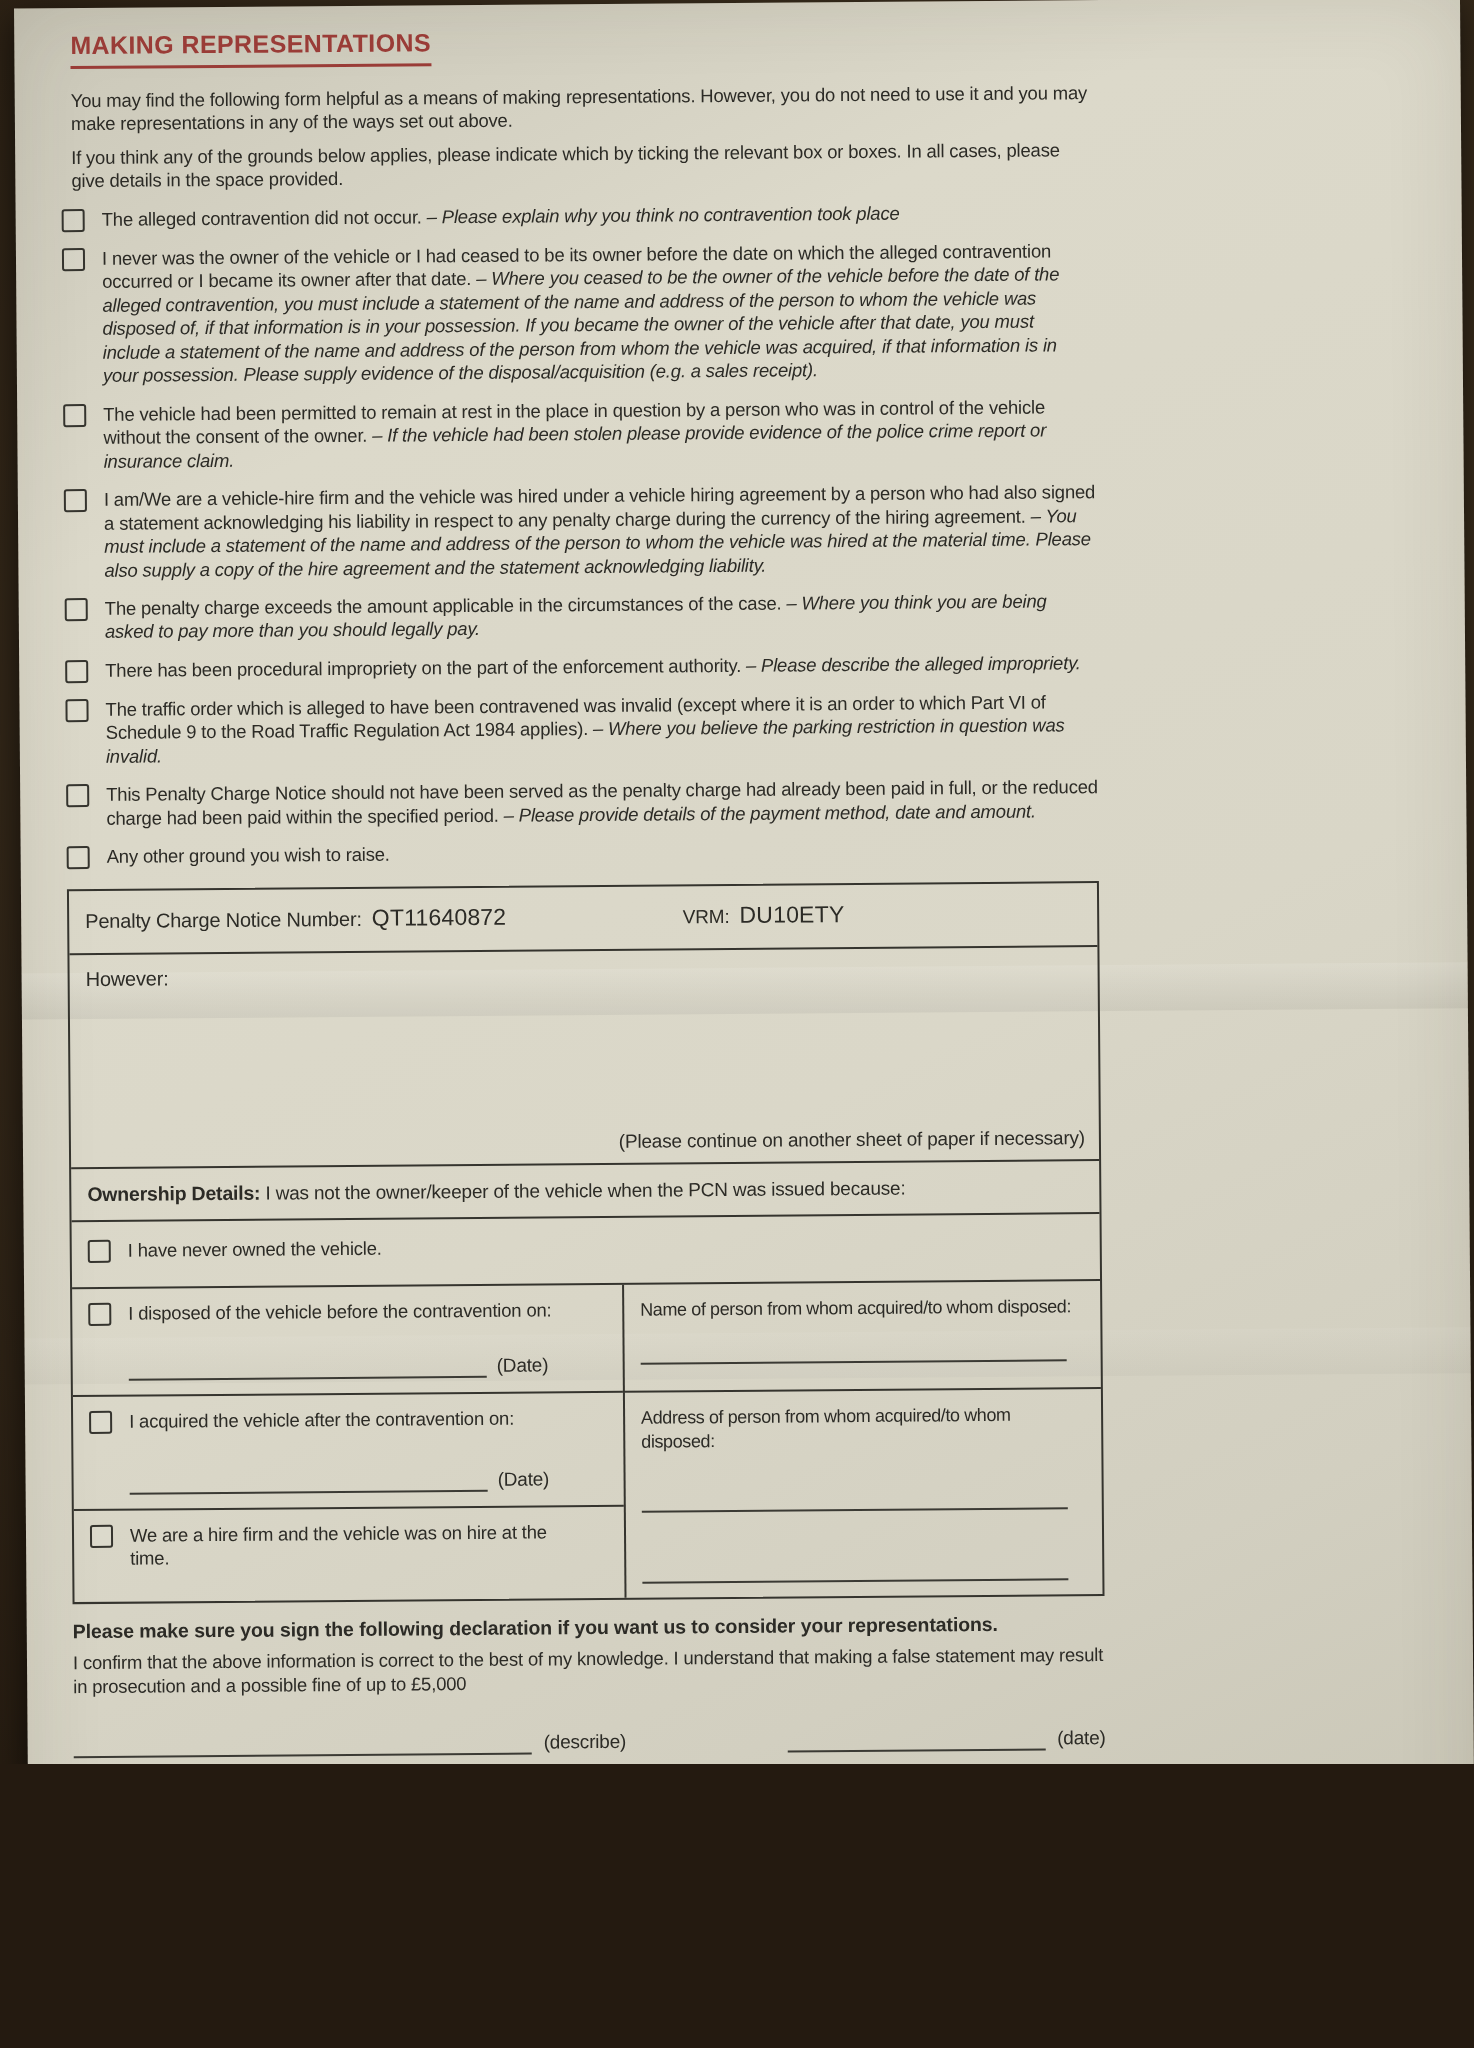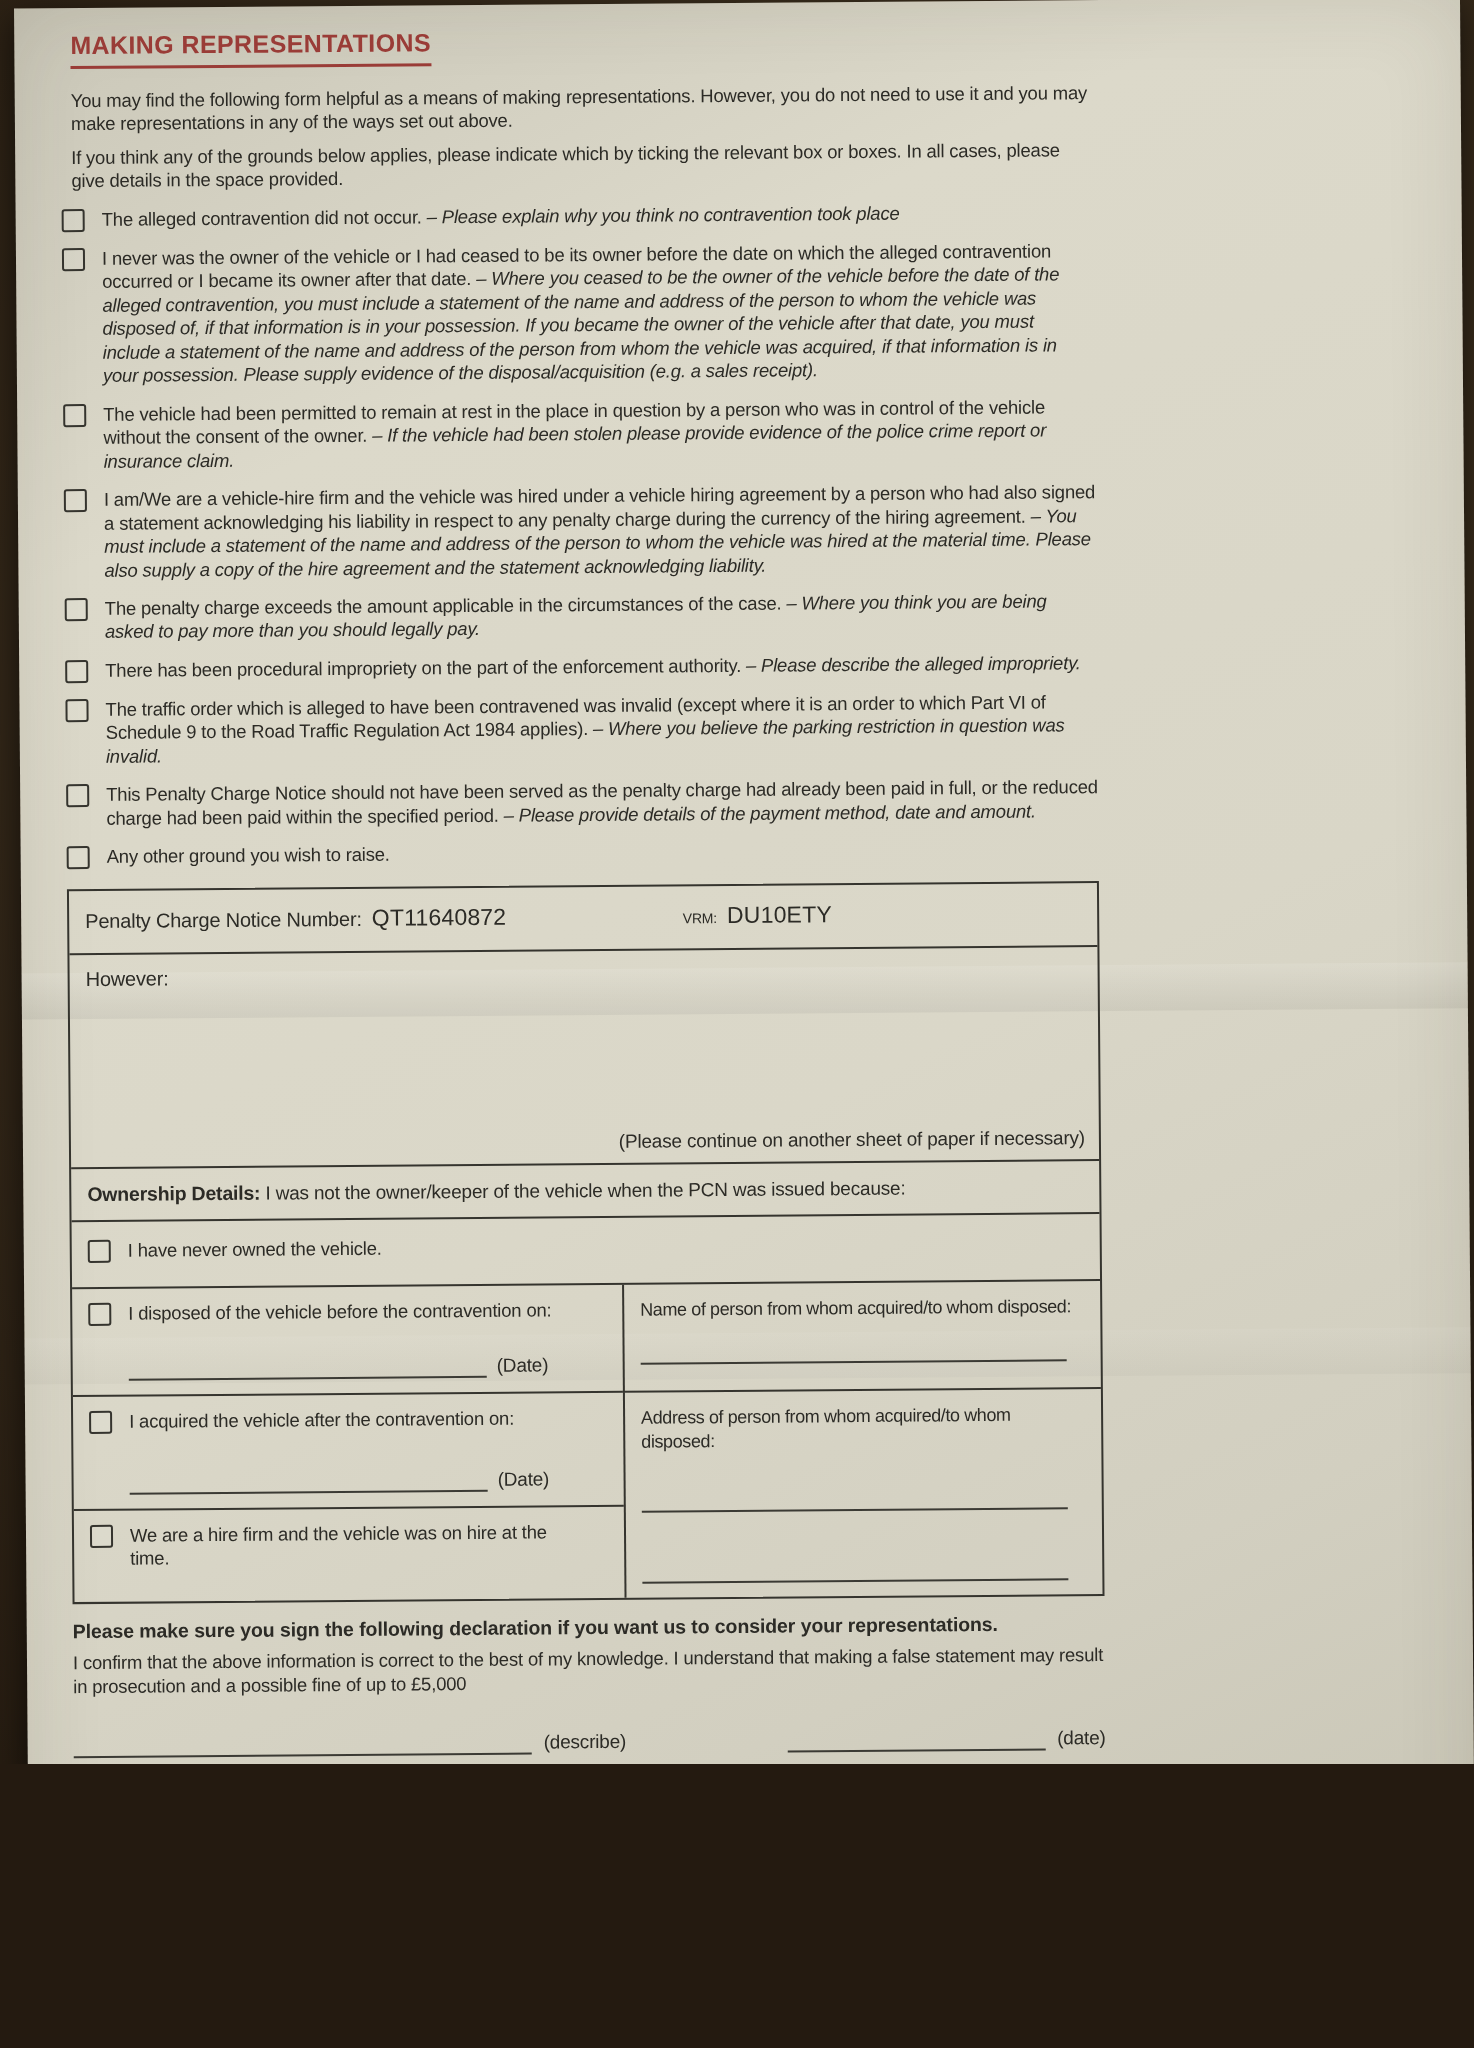--- a/index.html
+++ b/index.html
@@ -45,21 +45,21 @@
 
   .form-box { margin-top:20px; border:2.5px solid #35342e; background:rgba(255,255,255,0.03); }
   .row-pcn {
     display:flex; align-items:baseline; padding:15px 16px 17px;
     border-bottom:2.5px solid #35342e;
   }
   .pcn-left { width:60%; display:flex; align-items:baseline; }
   .field-label { font-size:20px; }
   .field-value { font-size:23px; margin-left:10px; letter-spacing:0.2px; }
   .vrm { display:flex; align-items:baseline; }
-  .vrm .field-label { font-size:14px; }
+  .vrm .field-label { font-size:19px; }
 
   .row-details { position:relative; min-height:214px; padding:12px 16px; border-bottom:2.5px solid #35342e; }
   .details-label { font-size:20px; }
   .continue-note { position:absolute; right:14px; bottom:8px; font-size:19px; }
 
   .row-ownership { padding:13px 16px; border-bottom:2.5px solid #35342e; font-size:19px; }
   .row-ownership b { font-size:19.5px; }
 
   .row-option { display:flex; gap:17px; padding:17px 16px 24px; border-bottom:2.5px solid #35342e; }
 

